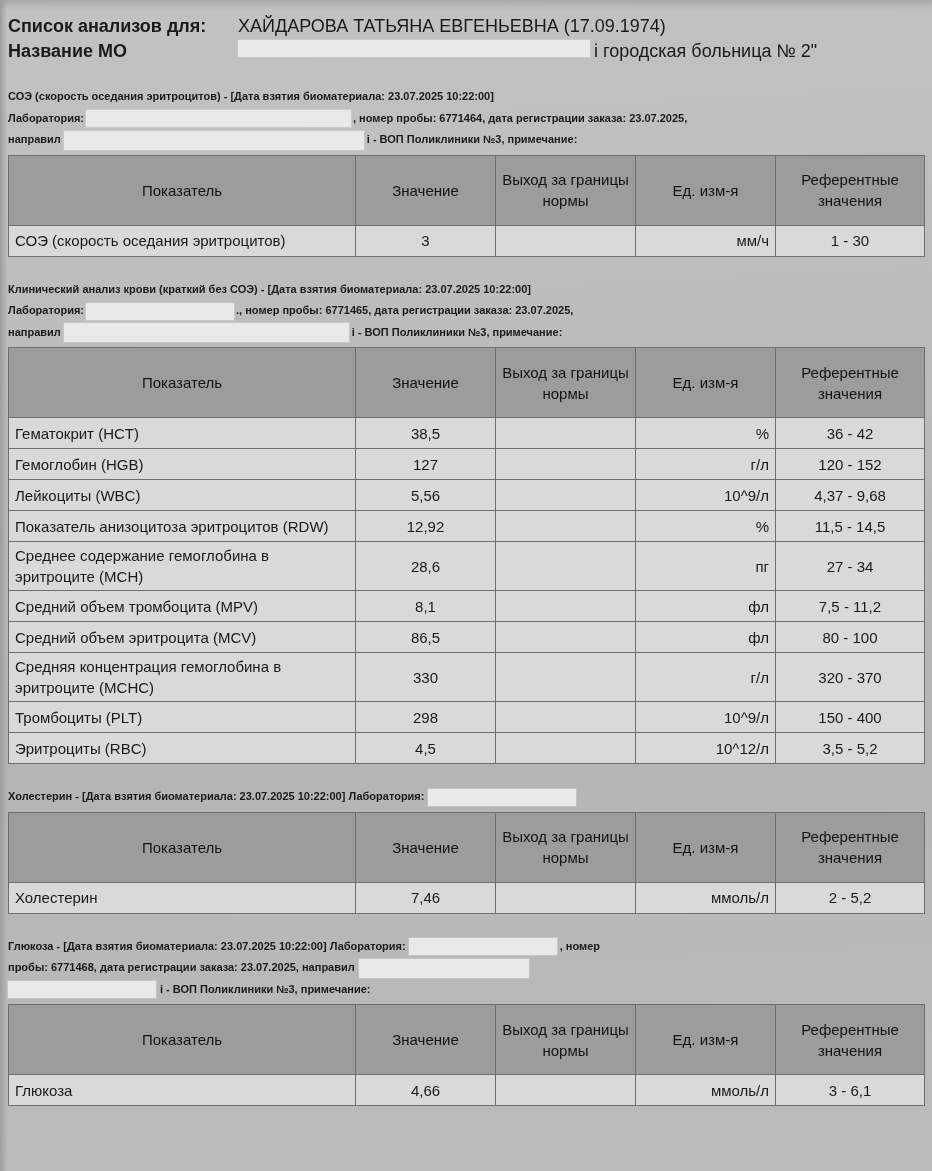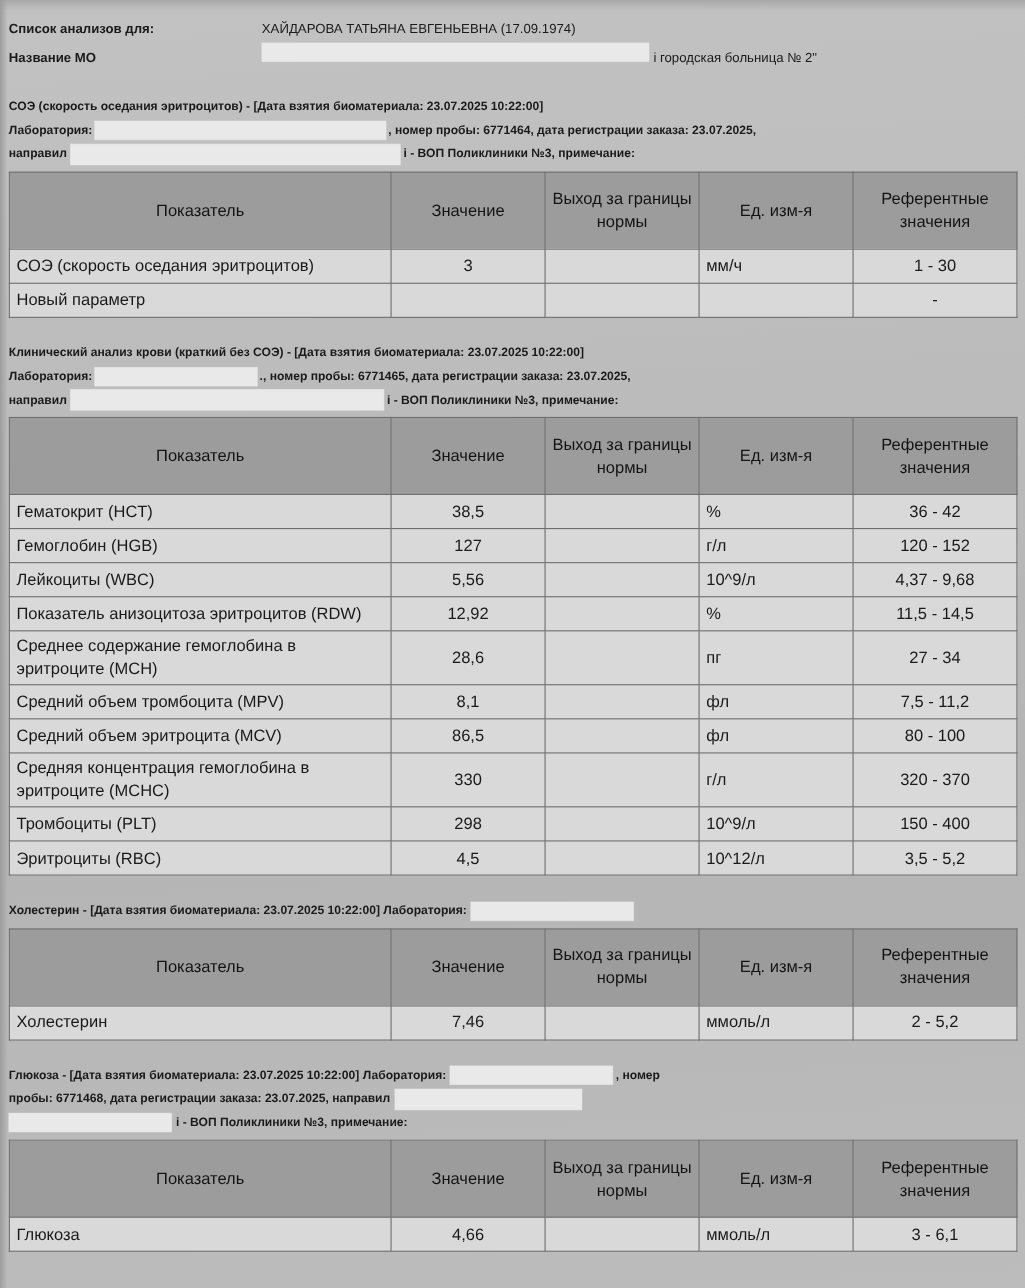--- a/index.html
+++ b/index.html
@@ -21,21 +21,21 @@
     position: absolute;
     inset: 0;
     background:
       linear-gradient(177deg, #c2c2c2 0%, #bdbdbd 25%, #b4b4b4 60%, #bcbcbc 100%);
     padding: 0 8px;
     box-sizing: border-box;
   }
 
   .patient-header {
     padding-top: 14px;
-    font-size: 12px;
+    font-size: 18px;
     line-height: 25px;
   }
   .ph-row {
     display: flex;
     align-items: baseline;
     white-space: nowrap;
   }
   .ph-label {
     font-weight: bold;
     width: 230px;
@@ -85,21 +85,21 @@
     height: 70px;
     color: #141414;
   }
   table.lab tbody td {
     background: #d9d9d9;
     line-height: 21px;
   }
   td.c-name   { text-align: left;   }
   td.c-value  { text-align: center; }
   td.c-dev    { text-align: center; }
-  td.c-unit   { text-align: left; }
+  td.c-unit   { text-align: right; }
   td.c-ref    { text-align: center; }
 
   col.w-name  { width: 347px; }
   col.w-value { width: 140px; }
   col.w-dev   { width: 140px; }
   col.w-unit  { width: 140px; }
   col.w-ref   { width: 149px; }
 
   .tight-rows td { height: 31px; }
 
@@ -168,27 +168,20 @@
         </tr>
       </thead>
       <tbody class="tight-rows">
         <tr>
           <td class="c-name">СОЭ (скорость оседания эритроцитов)</td>
           <td class="c-value">3</td>
           <td class="c-dev"></td>
           <td class="c-unit">мм/ч</td>
           <td class="c-ref">1 - 30</td>
         </tr>
-        <tr>
-          <td class="c-name">Новый параметр</td>
-          <td class="c-value"></td>
-          <td class="c-dev"></td>
-          <td class="c-unit"></td>
-          <td class="c-ref">-</td>
-        </tr>
       </tbody>
     </table>
   </div>
 
   <div class="section">
     <div class="section-title">
       <div>Клинический анализ крови (краткий без СОЭ) - [Дата взятия биоматериала: 23.07.2025 10:22:00]</div>
       <div>
         <span>Лаборатория:</span><span class="redact" style="width:148px;margin:0 2px;"></span><span>., номер пробы: 6771465, дата регистрации заказа: 23.07.2025,</span>
       </div>

